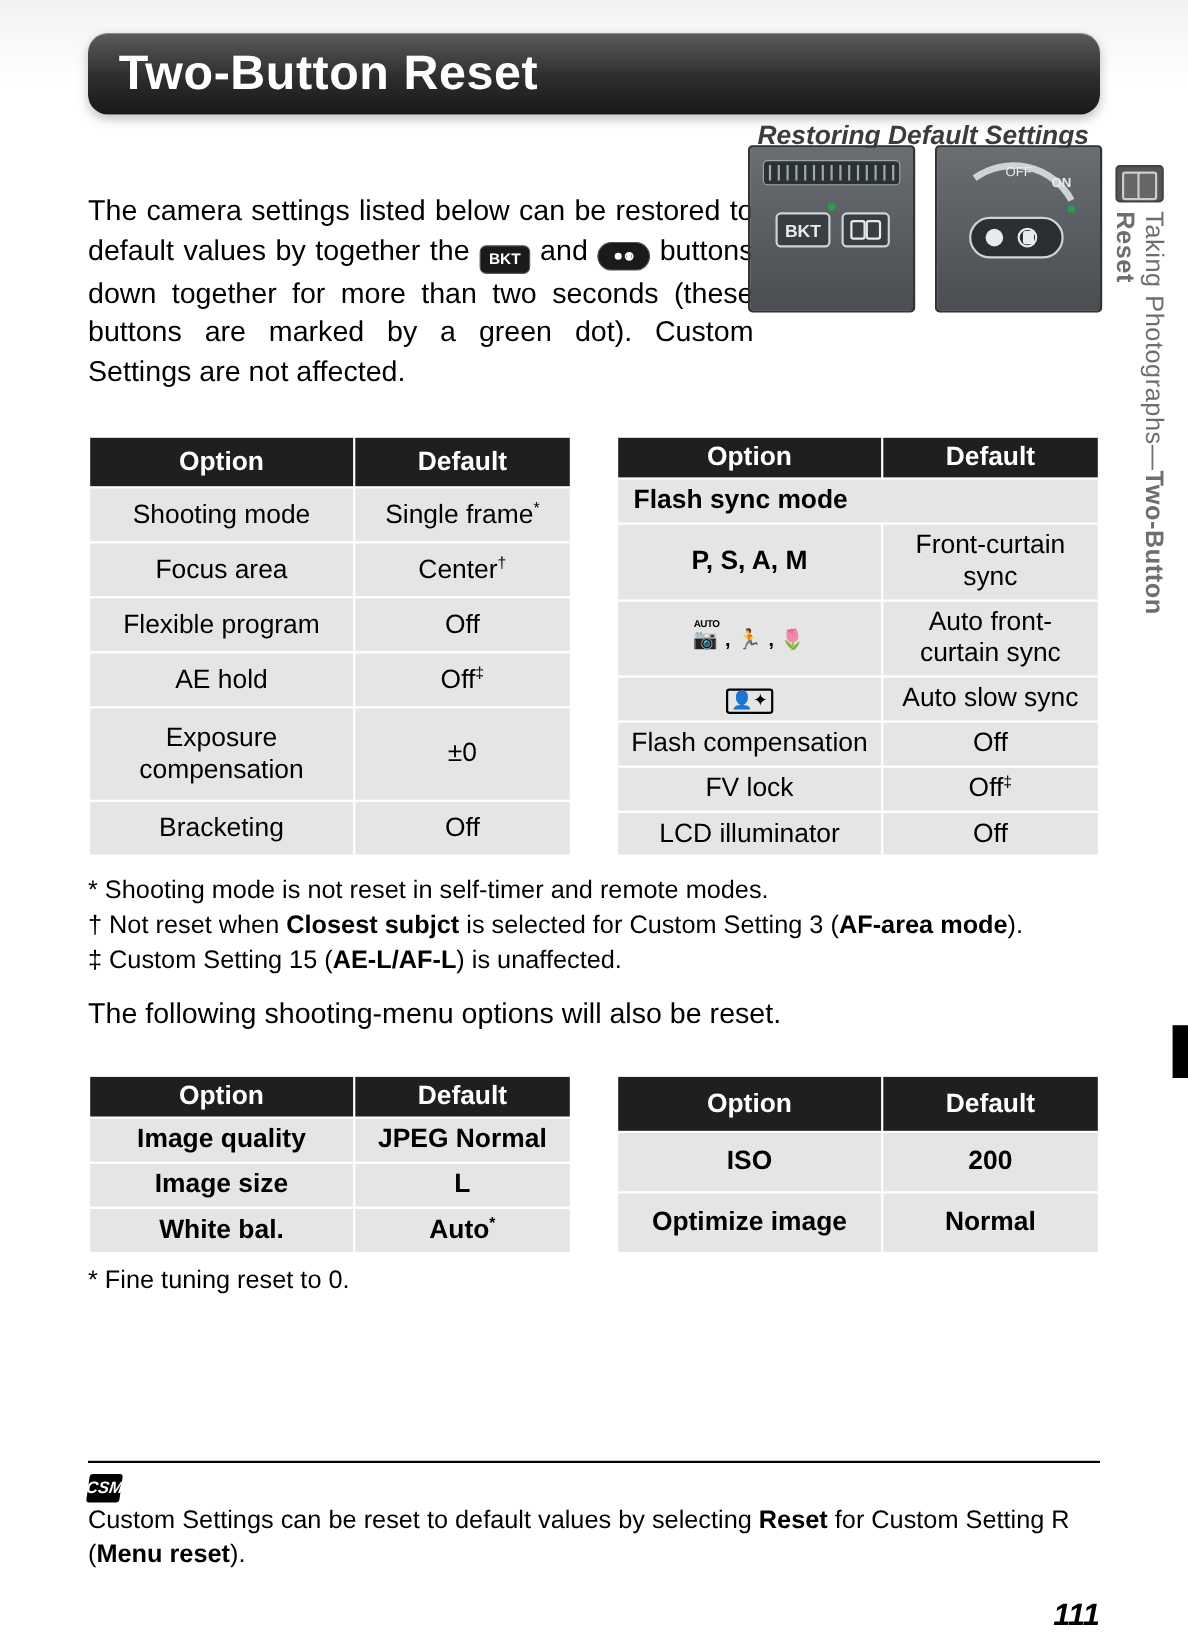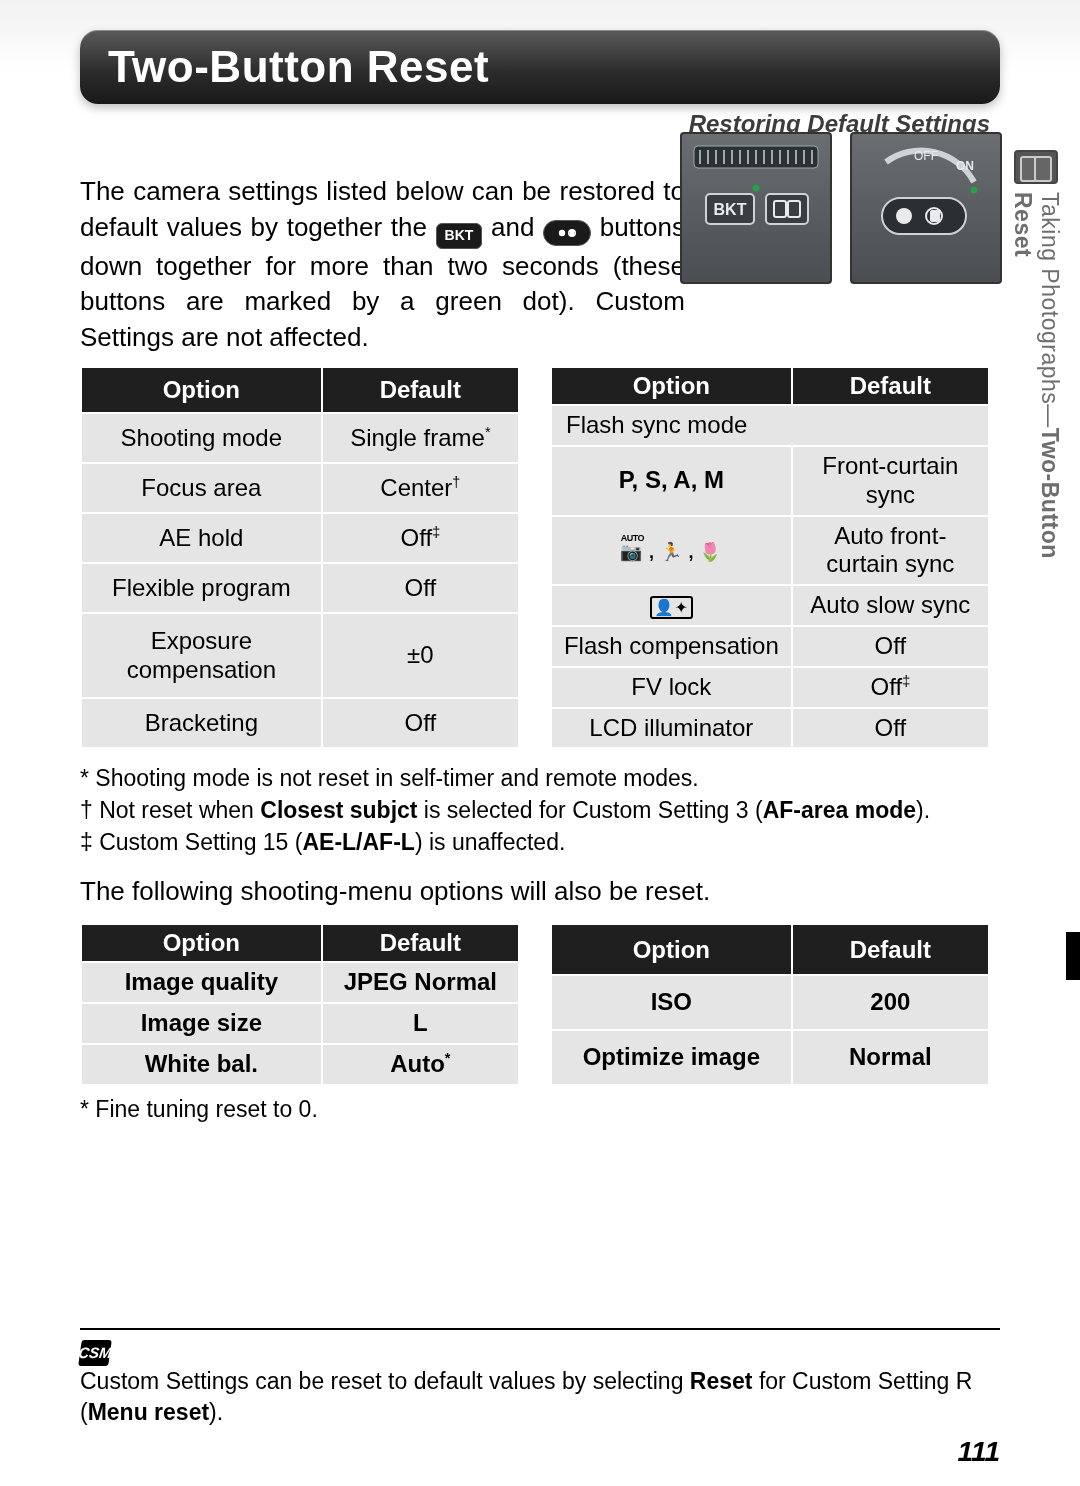--- a/index.html
+++ b/index.html
@@ -137,22 +137,23 @@
     align-items: center;
     justify-content: center;
     position: relative;
     overflow: hidden;
   }
   .thumb svg { width: 140px; height: 140px; }
 
   
   .tables {
     display: flex;
-    gap: 30px;
-    margin-top: 10px;
+    gap: 18px;
+    margin-top: 40px;
+    justify-content: space-between;
   }
   .tbl {
     border-collapse: separate;
     border-spacing: 2px;
     width: 440px;
     font-size: 24px;
   }
   .tbl th {
     background: #1f1f1f;
     color: #fff;
@@ -163,21 +164,21 @@
   .tbl td {
     background: #e5e5e5;
     text-align: center;
     padding: 5px 6px;
     line-height: 1.2;
     vertical-align: middle;
   }
   .tbl td.subhead {
     text-align: left;
     padding-left: 14px;
-    font-weight: 400;
+    font-weight: 700;
   }
   .tbl td.bold { font-weight: 700; }
   .tbl .w-opt { width: 55%; }
   .tbl .w-def { width: 45%; }
 
   .superscripts { font-size: 60%; vertical-align: super; }
 
   .footnotes {
     margin-top: 14px;
     font-size: 23px;
@@ -235,21 +236,21 @@
     height: 22px;
     background: #000;
     color: #fff;
     border-radius: 3px;
   }
   .book-badge svg { width: 16px; height: 16px; }
 
   .pagenum {
     position: absolute;
     right: 80px;
-    bottom: 18px;
+    bottom: 2px;
     font-style: italic;
     font-weight: 700;
     font-size: 28px;
   }
 
   
   .icons-row {
     display: inline-flex;
     gap: 6px;
     align-items: center;
@@ -345,26 +346,26 @@
         <tbody id="tl-body">
           <tr>
             <td>Shooting mode</td>
             <td>Single frame<span class="superscripts">*</span></td>
           </tr>
           <tr>
             <td>Focus area</td>
             <td>Center<span class="superscripts">†</span></td>
           </tr>
           <tr>
+            <td>Flexible program</td>
+            <td>Off</td>
+          </tr>
+          <tr>
             <td>AE hold</td>
             <td>Off<span class="superscripts">‡</span></td>
-          </tr>
-          <tr>
-            <td>Flexible program</td>
-            <td>Off</td>
           </tr>
           <tr>
             <td>Exposure compensation</td>
             <td>±0</td>
           </tr>
           <tr>
             <td>Bracketing</td>
             <td>Off</td>
           </tr>
         </tbody>

